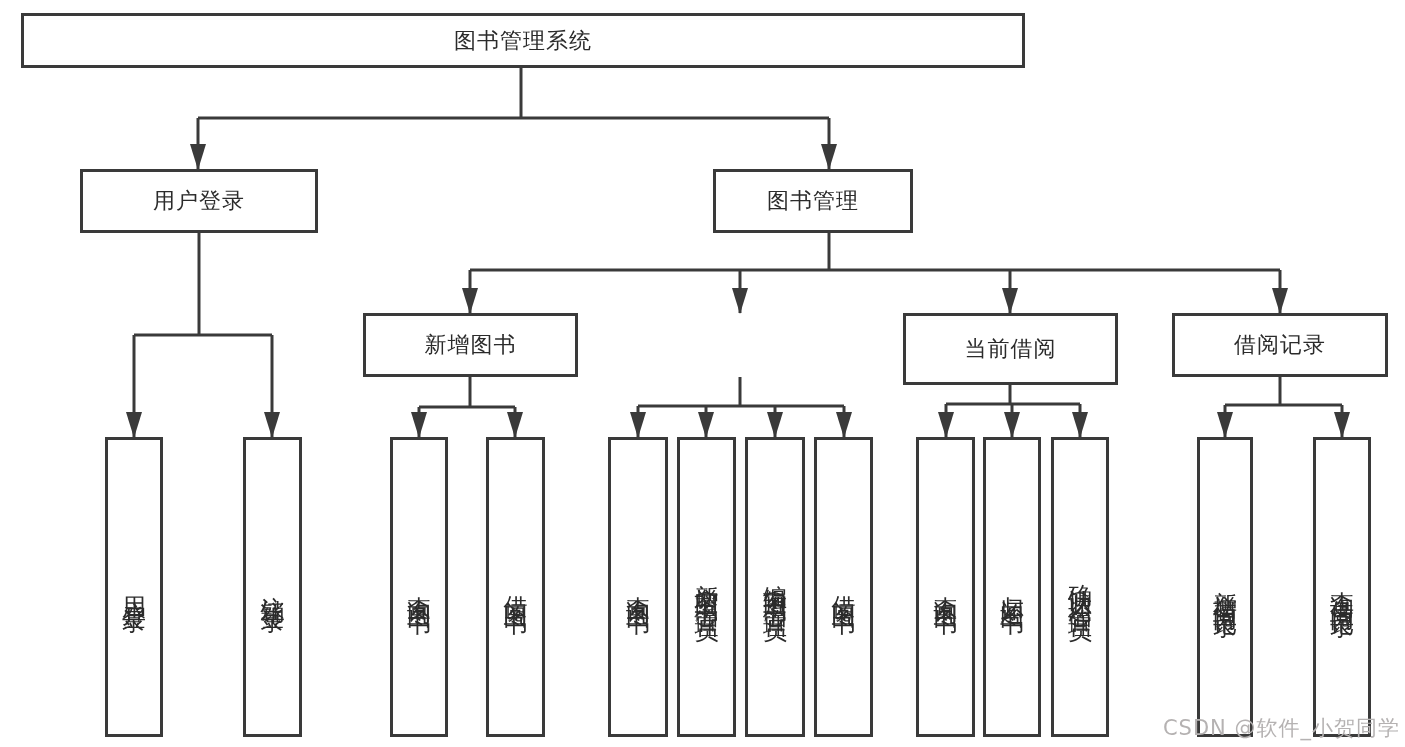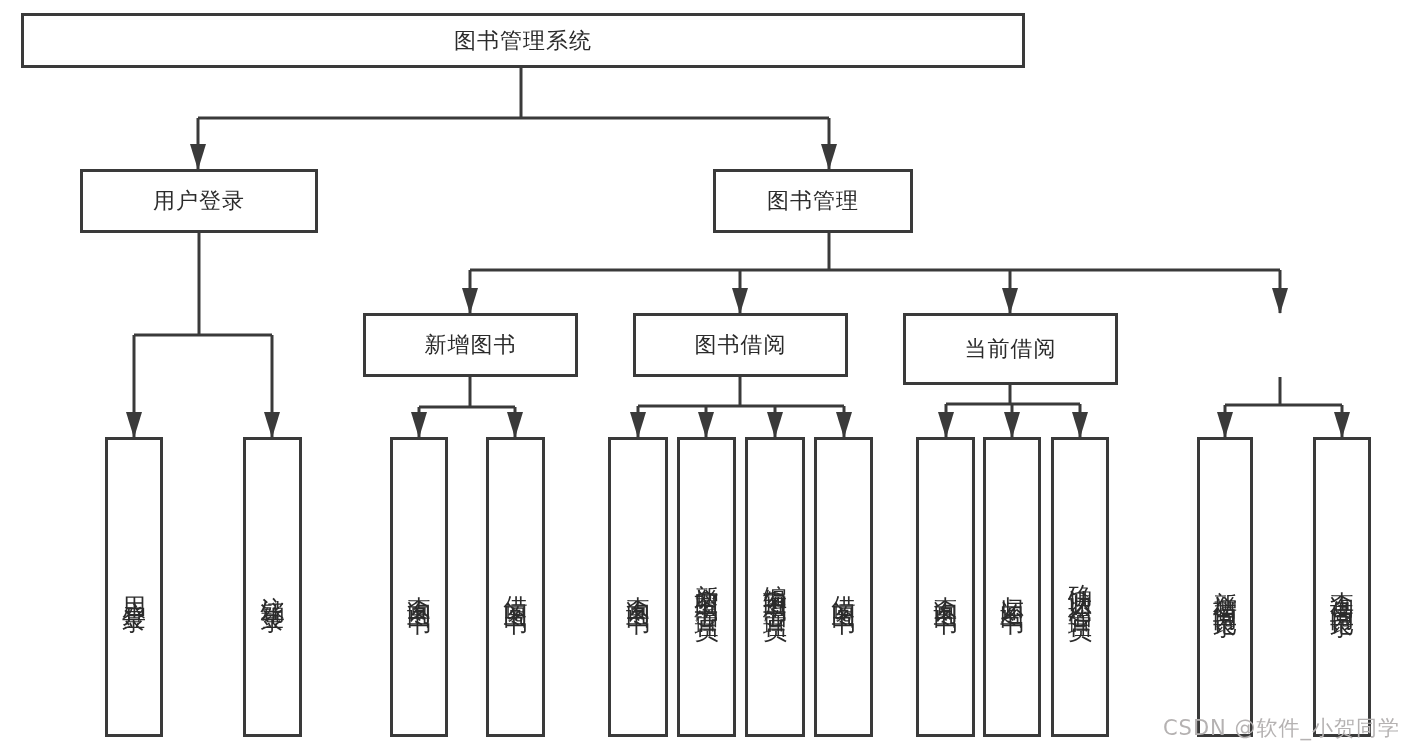--- a/index.html
+++ b/index.html
@@ -116,25 +116,25 @@
   <div class="box" style="left:80px;top:169px;width:238px;height:64px">
     <span class="lbl">用户登录</span>
   </div>
   <div class="box" style="left:713px;top:169px;width:200px;height:64px">
     <span class="lbl">图书管理</span>
   </div>
 
   <div class="box" style="left:363px;top:313px;width:215px;height:64px">
     <span class="lbl">新增图书</span>
   </div>
-  <div class="box" style="left:633px;top:313px;width:215px;height:64px">
-    <span class="lbl">图书借阅</span>
-  </div>
   <div class="box" style="left:903px;top:313px;width:215px;height:72px">
     <span class="lbl">当前借阅</span>
+  </div>
+  <div class="box" style="left:1172px;top:313px;width:216px;height:64px">
+    <span class="lbl">借阅记录</span>
   </div>
 
   <div class="box v" style="left:105px;width:58px">
     <span class="lbl">用户登录</span>
   </div>
   <div class="box v" style="left:243px;width:59px">
     <span class="lbl">注销登录</span>
   </div>
 
   <div class="box v" style="left:390px;width:58px">

